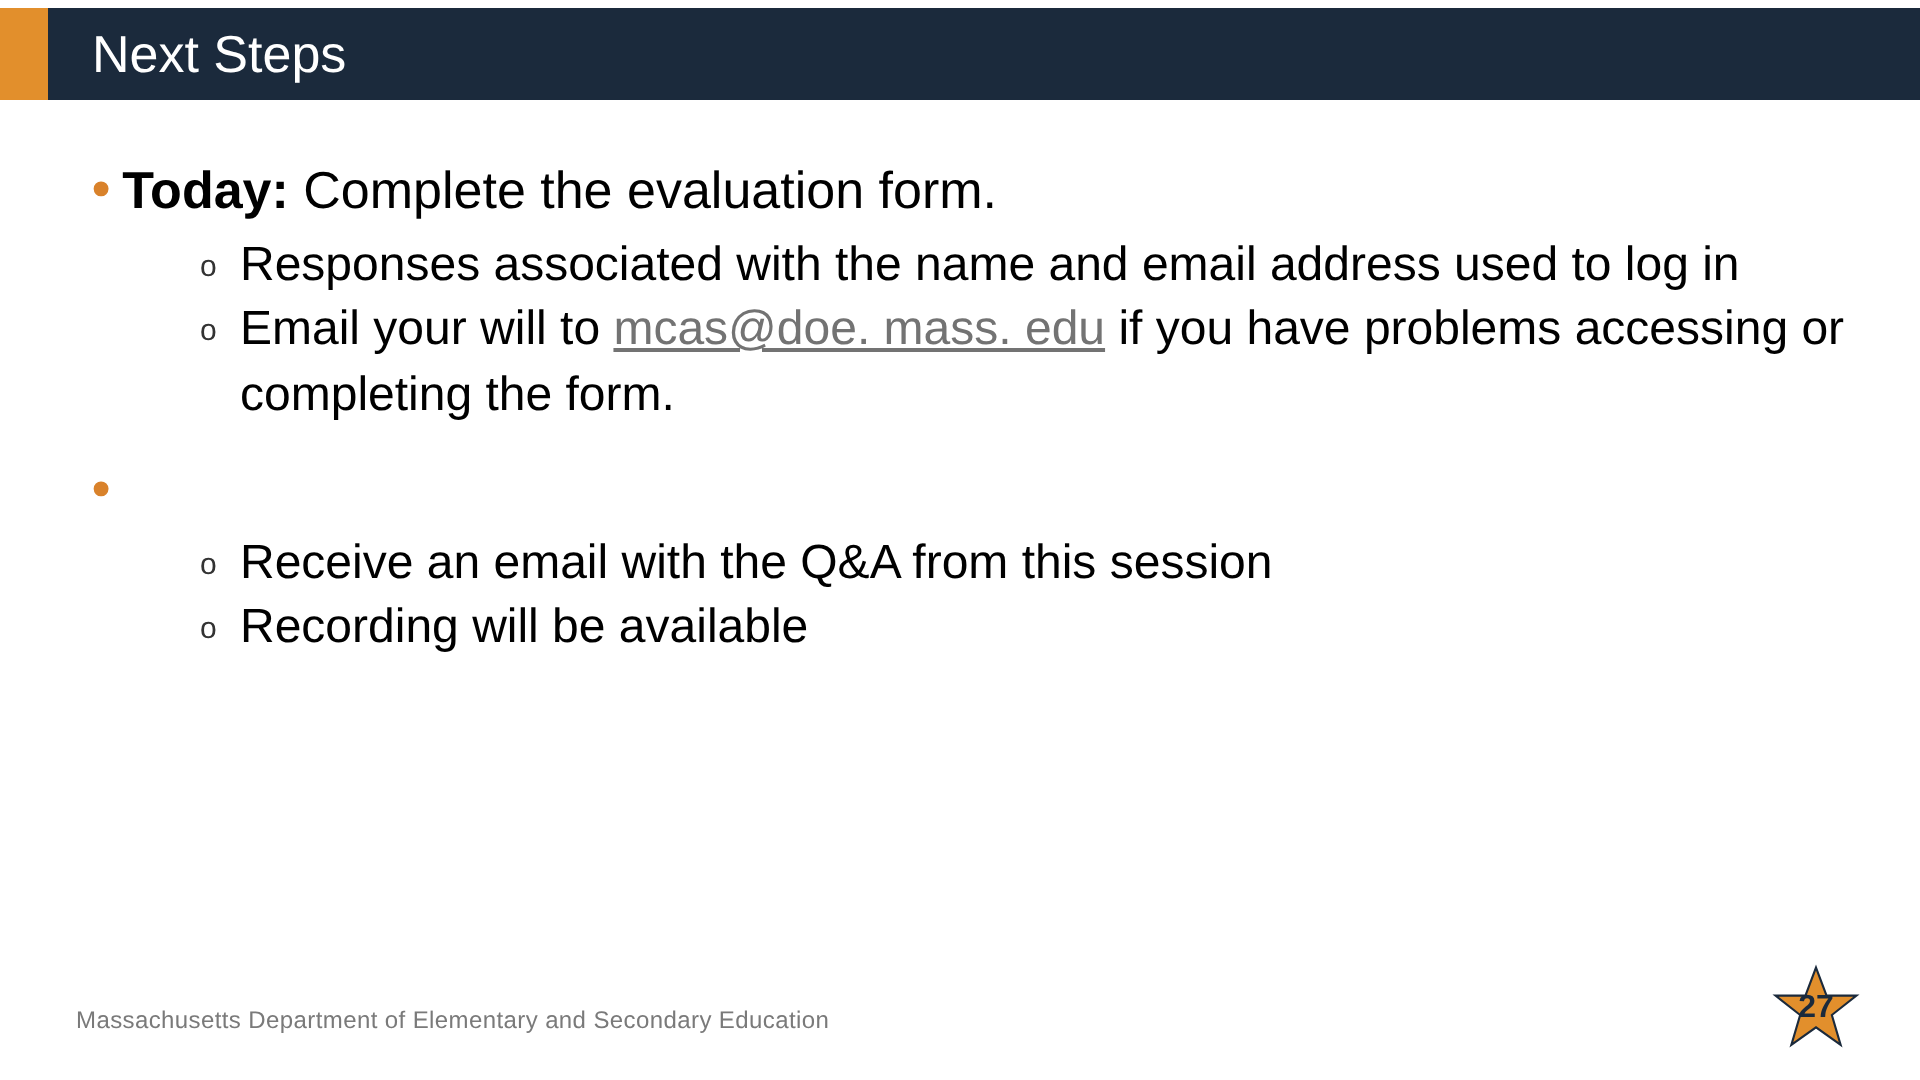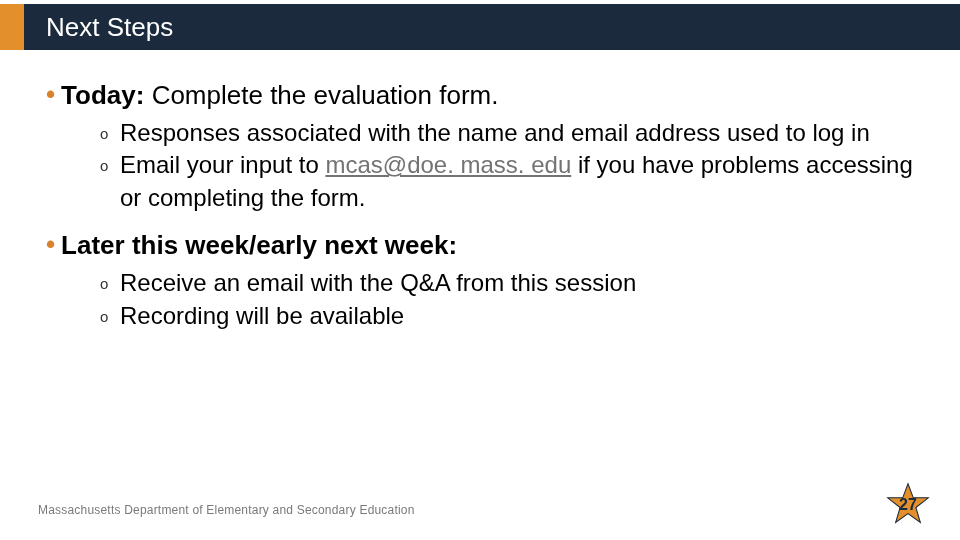--- a/index.html
+++ b/index.html
@@ -49,30 +49,27 @@
       </span>
     </div>
     <div class="sub-list">
       <div class="sub-item">
         <span class="sub-marker">o</span>
         <span class="sub-text">Responses associated with the name and email address used to log in</span>
       </div>
       <div class="sub-item">
         <span class="sub-marker">o</span>
         <span class="sub-text">
-          <span>Email your input to </span><span class="email-link">mcas@doe. mass. edu</span><span> if you have problems accessing or completing the form.</span>
+          <span>Email your will to </span><span class="email-link">mcas@doe. mass. edu</span><span> if you have problems accessing or completing the form.</span>
         </span>
       </div>
     </div>
 
     <div class="bullet-row">
       <span class="orange-bullet">•</span>
-      <span class="main-line">
-        <span class="bold">Later this week/early next week:</span><span></span>
-      </span>
     </div>
     <div class="sub-list">
       <div class="sub-item">
         <span class="sub-marker">o</span>
         <span class="sub-text">Receive an email with the Q&amp;A from this session</span>
       </div>
       <div class="sub-item">
         <span class="sub-marker">o</span>
         <span class="sub-text">Recording will be available</span>
       </div>

